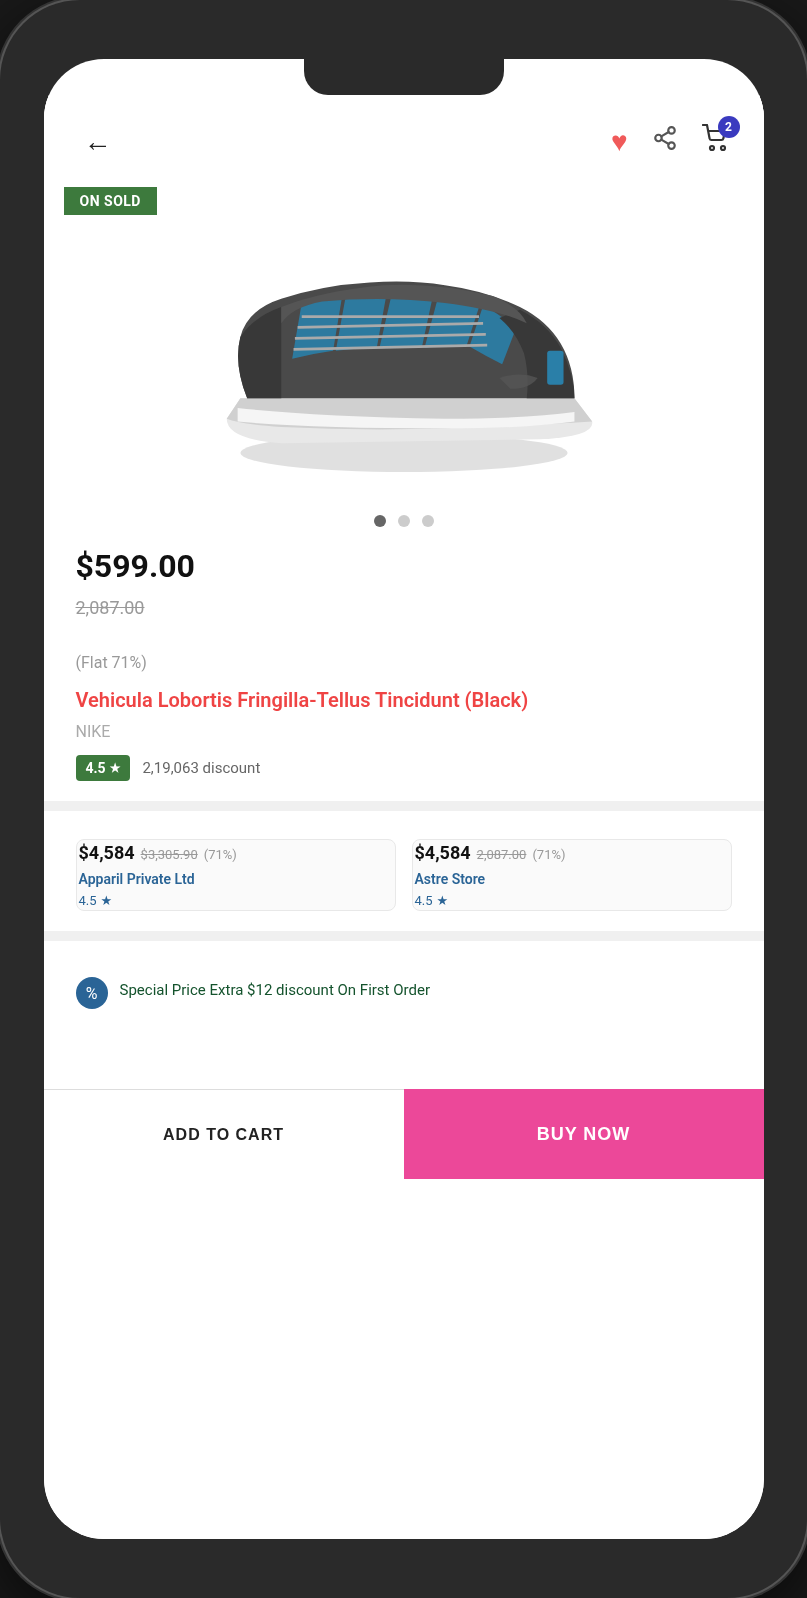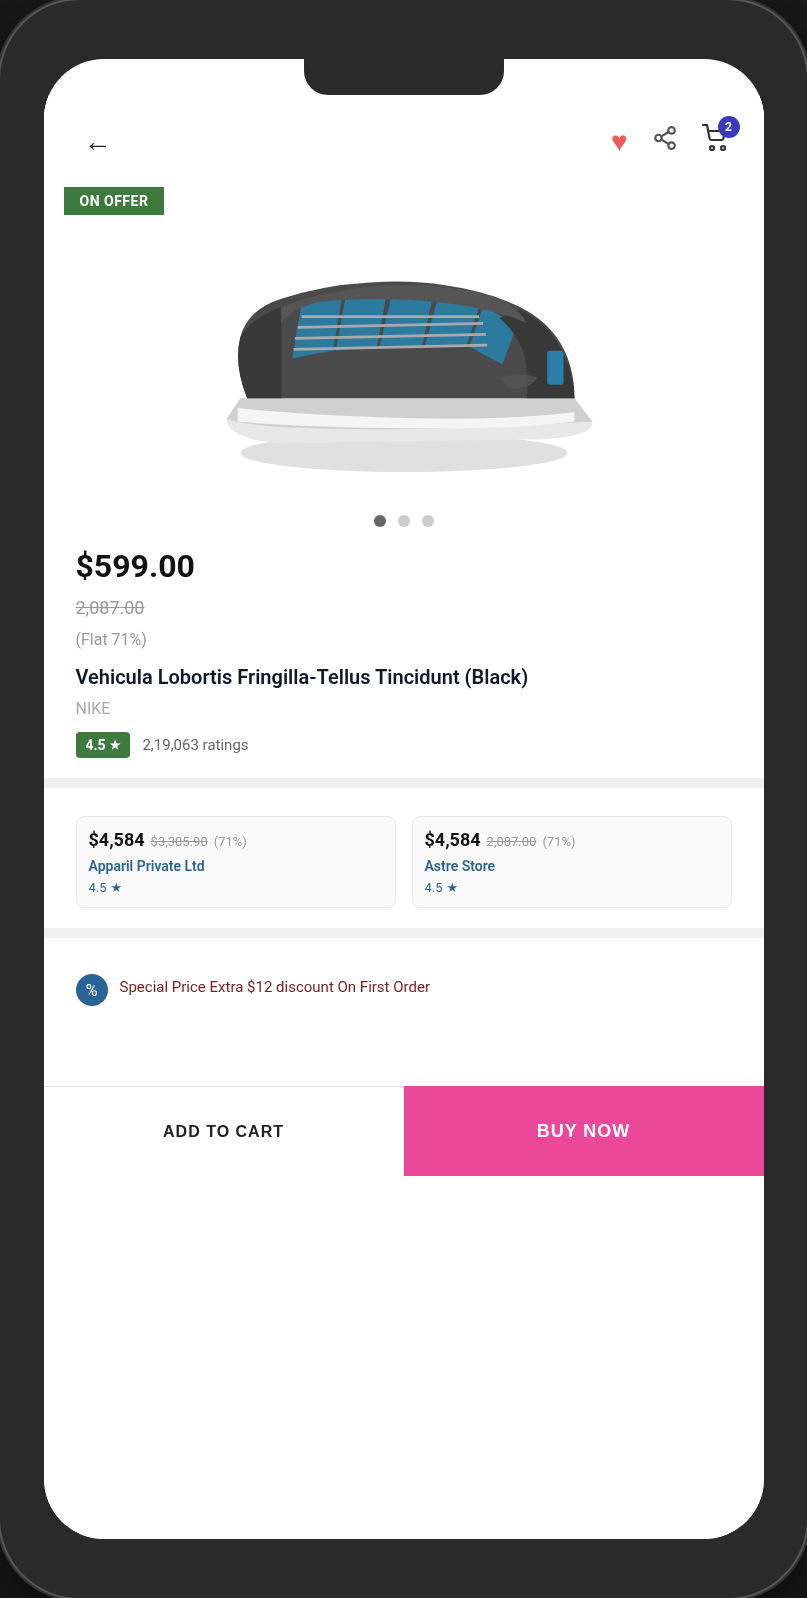--- a/index.html
+++ b/index.html
@@ -214,26 +214,27 @@
 
     .original-price {
       font-size: 18px;
       color: #999;
       text-decoration: line-through;
     }
 
     .discount-text {
       font-size: 16px;
       color: #999;
+      margin-top: 23px;
     }
 
     .product-title {
       font-size: 20px;
       font-weight: 600;
-      color: #0f172a;
+      color: #ef4444;
       line-height: 1.4;
       margin-bottom: 8px;
     }
 
     .brand-name {
       font-size: 16px;
       color: #aaa;
       margin-bottom: 14px;
     }
 
@@ -287,21 +288,21 @@
 
     .sellers-grid {
       display: flex;
       gap: 16px;
     }
 
     .seller-card {
       flex: 1;
       border: 1px solid #e8e8e8;
       border-radius: 8px;
-      padding: 12px;
+      padding: 2px;
       background: #fafafa;
     }
 
     .seller-price-row {
       display: flex;
       align-items: baseline;
       gap: 6px;
       flex-wrap: wrap;
       margin-bottom: 8px;
     }
@@ -363,21 +364,21 @@
       display: flex;
       align-items: center;
       justify-content: center;
       color: #fff;
       font-size: 16px;
       flex-shrink: 0;
     }
 
     .offer-text {
       font-size: 15px;
-      color: #7f1d1d;
+      color: #14532d;
       padding-top: 4px;
     }
 
     
     .bottom-bar {
       position: sticky;
       bottom: 0;
       display: flex;
       height: 90px;
       z-index: 5;
@@ -448,21 +449,21 @@
                 <circle cx="10" cy="24" r="2"></circle>
                 <circle cx="21" cy="24" r="2"></circle>
               </svg>
             </span>
             <div class="cart-badge">2</div>
           </div>
         </div>
       </div>
 
       <div class="product-image-area">
-        <div class="offer-badge">ON OFFER</div>
+        <div class="offer-badge">ON SOLD</div>
         <div class="product-img-container">
 
           <svg class="shoe-svg" viewBox="0 0 340 220" xmlns="http://www.w3.org/2000/svg">
 
             <ellipse cx="170" cy="195" rx="120" ry="14" fill="rgba(0,0,0,0.12)"></ellipse>
 
             <path d="M40 170 Q40 185 80 188 L270 185 Q310 183 308 172 L295 155 L50 155 Z" fill="#e8e8e8"></path>
             <path d="M50 155 L295 155 L308 172 Q260 175 200 177 Q140 179 80 176 Q50 174 40 170 Z" fill="#d0d0d0"></path>
 
             <path d="M55 155 Q45 130 50 110 Q55 90 80 82 Q110 72 145 70 Q175 68 200 72 Q230 76 255 88 Q275 98 285 115 Q295 132 295 155 Z" fill="#4a4a4a"></path>
@@ -508,21 +509,21 @@
         </div>
 
         <div class="product-title">Vehicula Lobortis Fringilla-Tellus Tincidunt (Black)</div>
         <div class="brand-name">NIKE</div>
 
         <div class="rating-row">
           <div class="rating-badge">
             <span>4.5</span>
             <span class="star-icon">★</span>
           </div>
-          <span class="ratings-count">2,19,063 ratings</span>
+          <span class="ratings-count">2,19,063 discount</span>
         </div>
       </div>
 
       <div class="divider"></div>
 
       <div class="other-sellers">
         <div class="sellers-grid">
 
           <div class="seller-card">
             <div class="seller-price-row">

